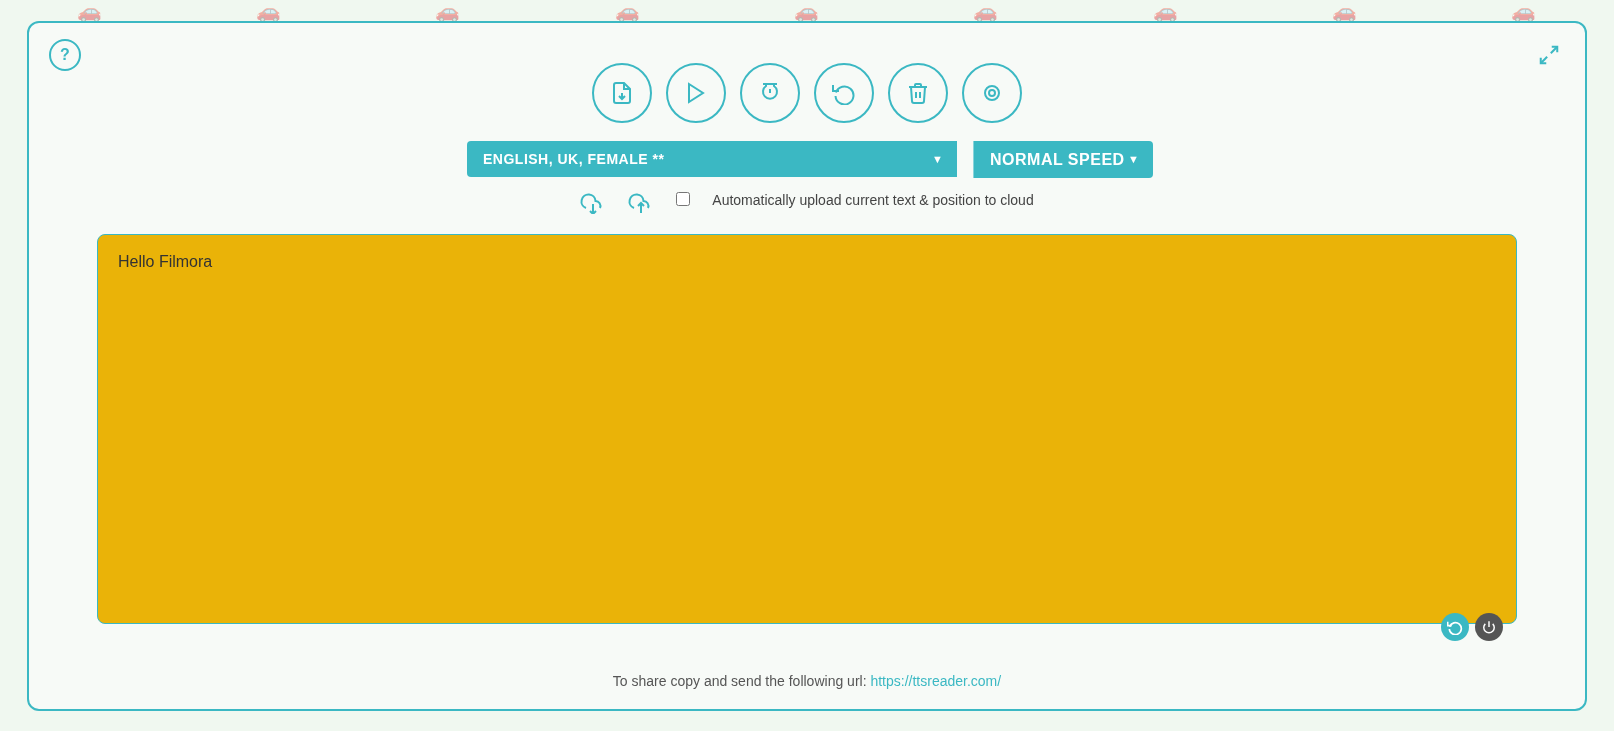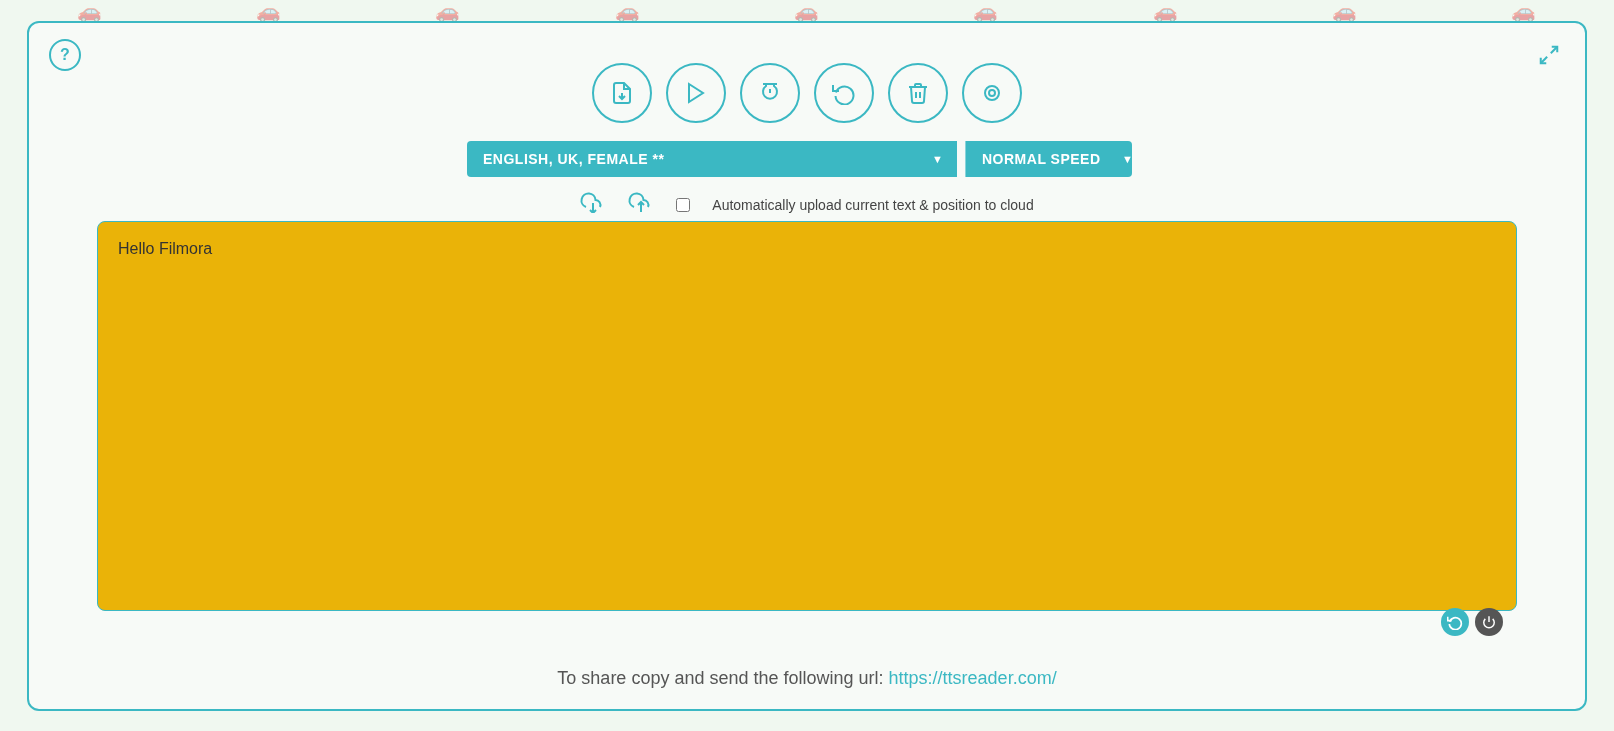--- a/index.html
+++ b/index.html
@@ -101,21 +101,21 @@
       cursor: pointer;
       display: flex;
       align-items: center;
       justify-content: center;
       transition: background 0.2s;
     }
 
     
     .dropdowns-row {
       display: flex;
-      gap: 8px;
+      gap: 16px;
       margin-bottom: 14px;
       width: 680px;
     }
 
     .voice-select {
       background: #3bb8c3;
       color: #fff;
       border: none;
       border-radius: 4px 0 0 4px;
       padding: 10px 16px;
@@ -148,45 +148,45 @@
       position: relative;
       width: 190px;
     }
     .speed-select {
       background: #3bb8c3;
       color: #fff;
       border: none;
       border-left: 1px solid rgba(255,255,255,0.4);
       border-radius: 0 4px 4px 0;
       padding: 10px 16px;
-      font-size: 14px;
+      font-size: 16px;
       font-weight: bold;
       letter-spacing: 0.5px;
       cursor: pointer;
-      width: 167px;
+      width: 180px;
       appearance: none;
       -webkit-appearance: none;
     }
     .speed-select-wrapper::after {
       content: '▼';
       position: absolute;
       right: 14px;
       top: 50%;
       transform: translateY(-50%);
       color: #fff;
       font-size: 11px;
       pointer-events: none;
     }
 
     
     .cloud-row {
       display: flex;
-      align-items: center;
+      align-items: flex-start;
       gap: 22px;
-      margin-bottom: 2px;
+      margin-bottom: 14px;
       font-size: 14px;
       color: #444;
     }
     .cloud-icon {
       color: #3bb8c3;
       font-size: 22px;
     }
     .cloud-row input[type="checkbox"] {
       width: 14px;
       height: 14px;
@@ -250,21 +250,21 @@
       color: #fff;
       font-size: 14px;
       cursor: pointer;
       display: flex;
       align-items: center;
       justify-content: center;
     }
 
     
     .share-url {
-      font-size: 18px;
+      font-size: 14px;
       color: #555;
       margin-top: 8px;
     }
     .share-url a {
       color: #3bb8c3;
       text-decoration: none;
     }
 
     
     .svg-icon {

